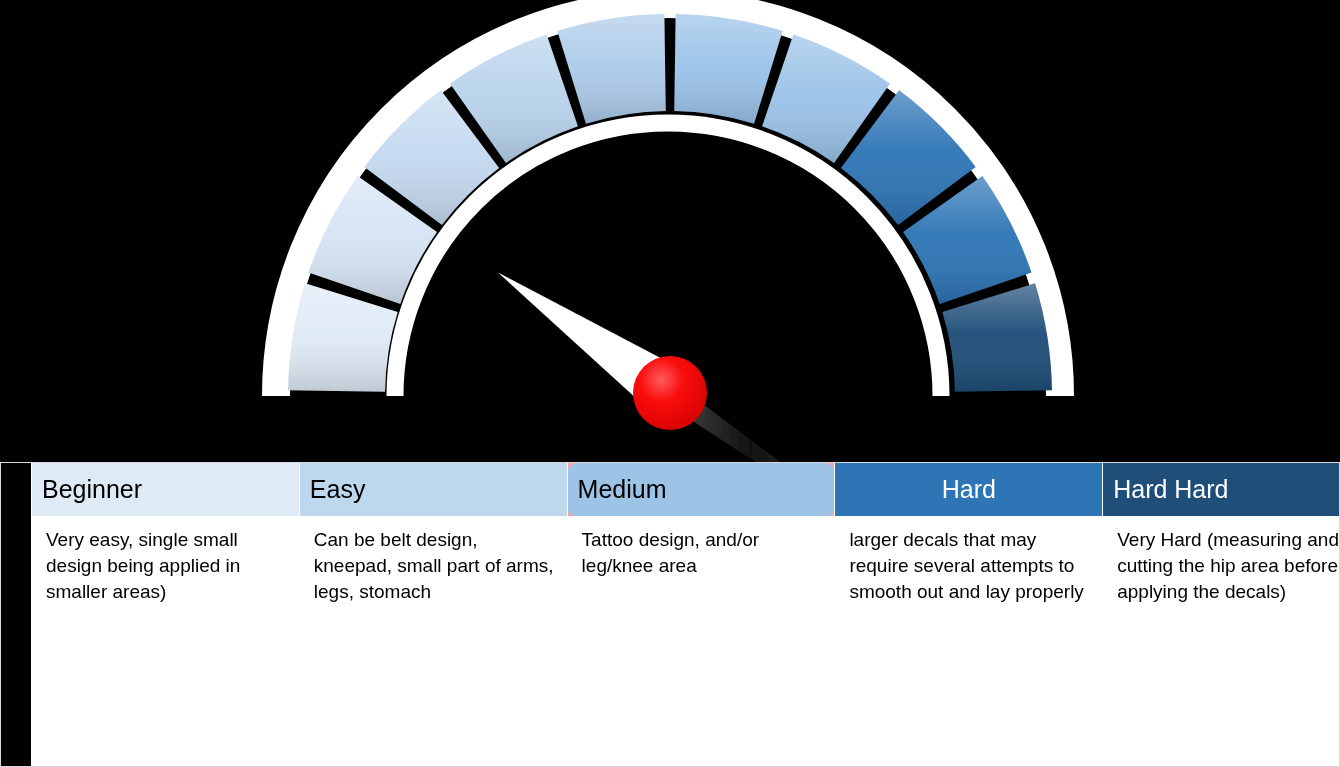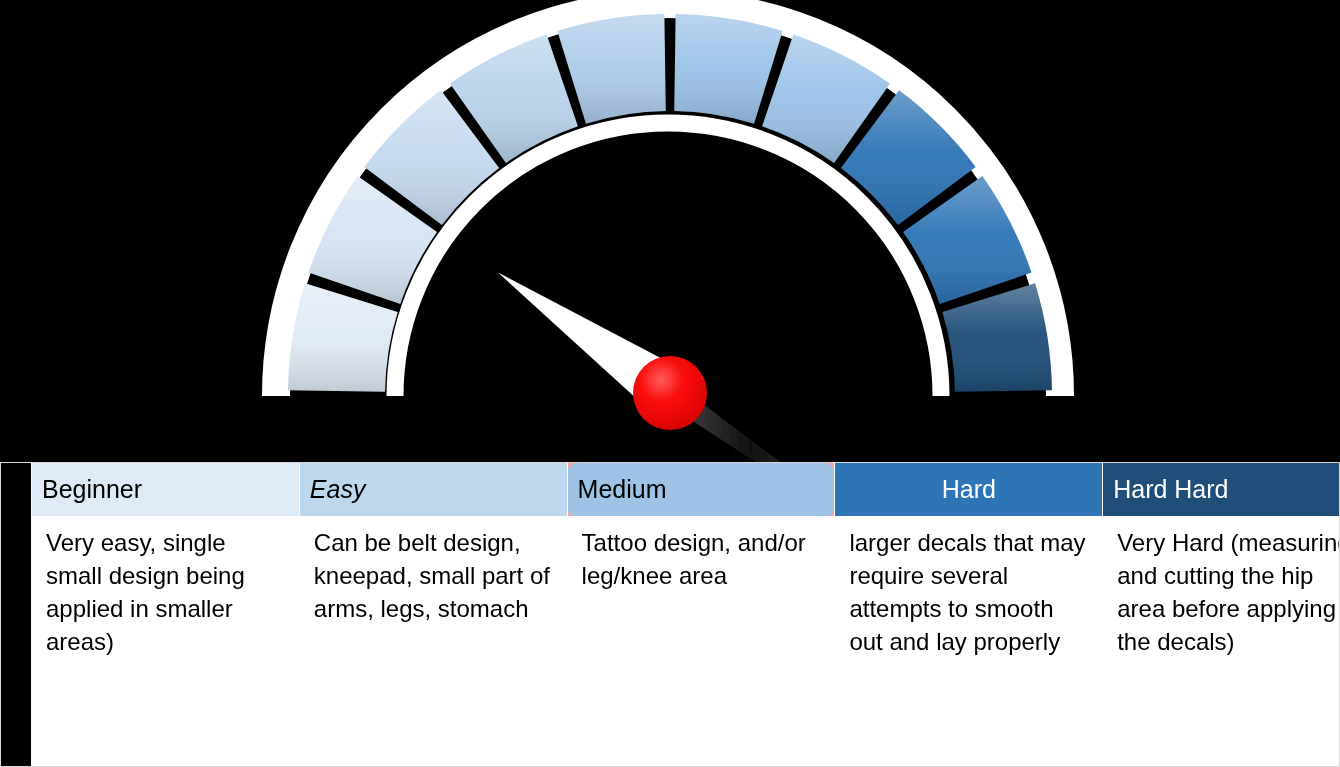--- a/index.html
+++ b/index.html
@@ -55,21 +55,21 @@
     vertical-align: middle;
     font-weight: normal;
     font-size: 25px;
     line-height: 1.1;
     border: 1px solid #ffffff;
     white-space: nowrap;
   }
   #difficulty-table tbody td {
     padding: 10px 12px 14px 14px;
     vertical-align: top;
-    font-size: 24px;
+    font-size: 19px;
     line-height: 1.37;
     color: #000000;
     background: #ffffff;
     border: 1px solid #ffffff;
   }
 
   .hdr-0 { background: #DEEAF6; color: #000000; }
   .hdr-1 { background: #BDD7EE; color: #000000; }
   .hdr-2 { background: #9DC3E6; color: #000000; }
   .hdr-3 { background: #2E75B6; color: #ffffff; }
@@ -165,21 +165,21 @@
     <colgroup>
       <col>
         <col>
         <col>
         <col>
         <col>
     </colgroup>
     <thead>
       <tr>
         <th class="hdr-0" style="background: rgb(222, 234, 246); color: rgb(0, 0, 0);">Beginner</th>
-        <th class="hdr-1" style="background: rgb(189, 215, 238); color: rgb(0, 0, 0); font-style: italic;">Easy</th>
+        <th class="hdr-1" style="background: rgb(189, 215, 238); color: rgb(0, 0, 0);">Easy</th>
         <th class="hdr-2" style="background: rgb(157, 195, 230); color: rgb(0, 0, 0); border-radius: 11px;">Medium</th>
         <th class="hdr-3" style="background: rgb(46, 117, 182); color: rgb(255, 255, 255); text-align: center;">Hard</th>
         <th class="hdr-4" style="background: rgb(31, 78, 121); color: rgb(255, 255, 255);">Hard Hard</th>
       </tr>
     </thead>
     <tbody>
       <tr>
         <td>Very easy, single small design being applied in smaller areas)</td>
         <td>Can be belt design, kneepad, small part of arms, legs, stomach</td>
         <td>Tattoo design, and/or leg/knee area</td>

